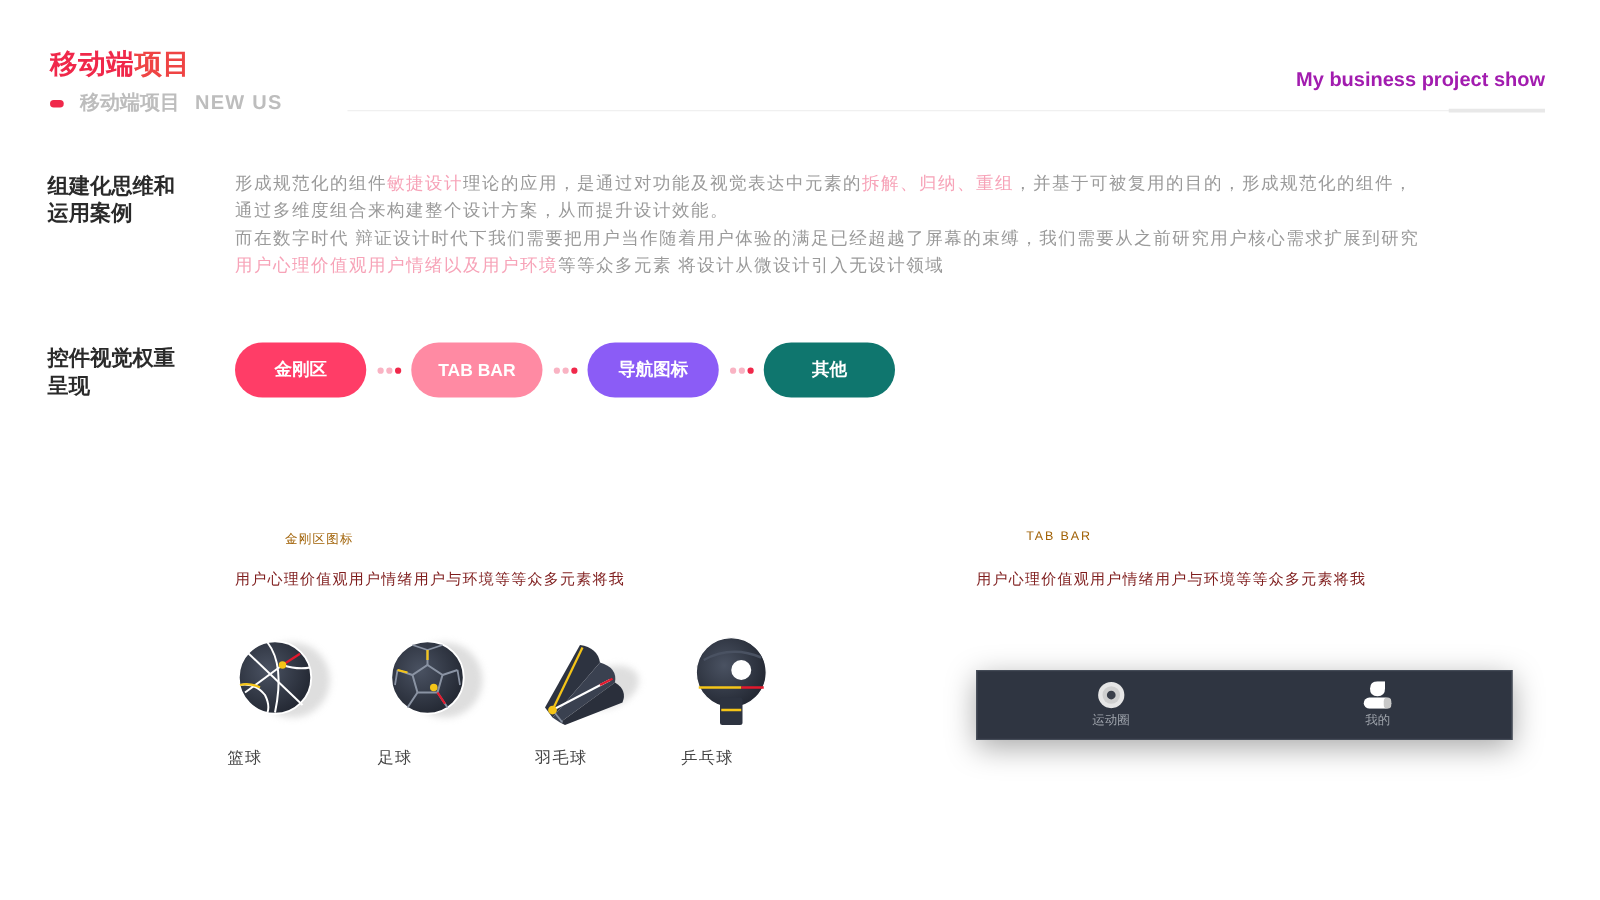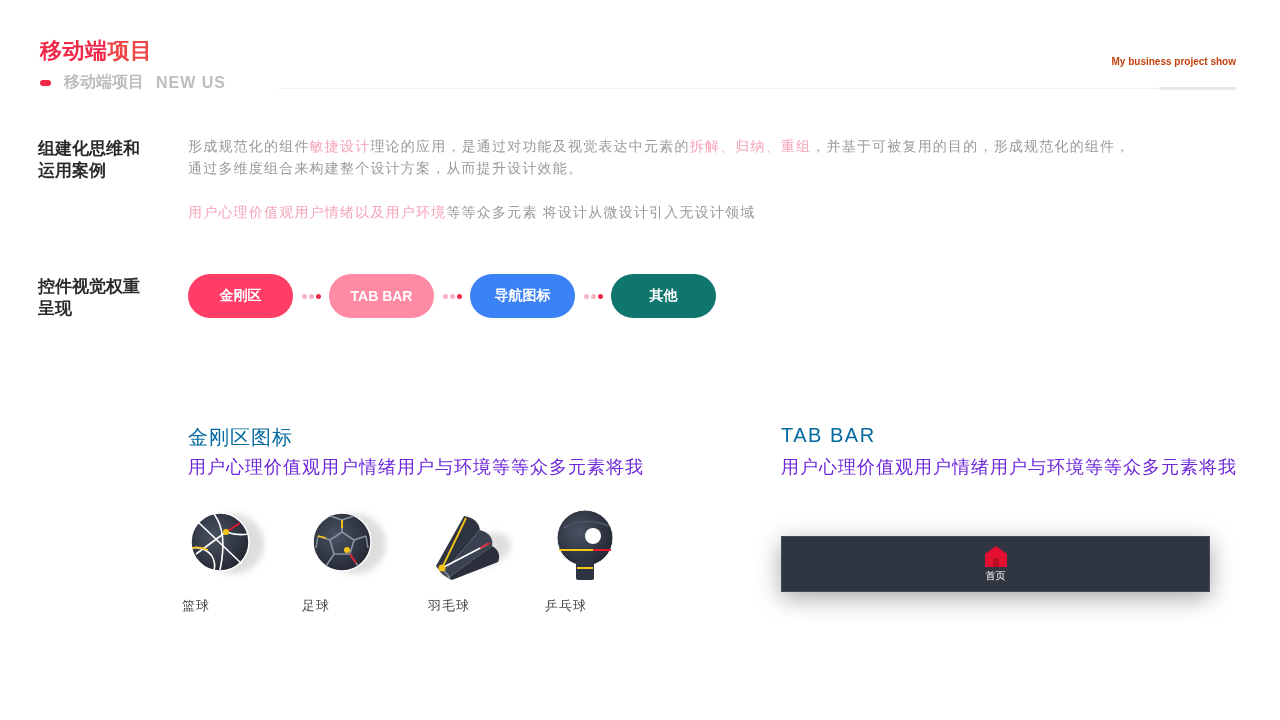--- a/index.html
+++ b/index.html
@@ -10,38 +10,38 @@
 
   
   .title { left: 40px; top: 36px; font-size: 22px; font-weight: bold; letter-spacing: 0.5px; }
   .title .accent { color: #f0284a; }
   .title .dark { color: #ef4444; text-align: right; }
   .subtitle { left: 40px; top: 72px; display: flex; align-items: center; font-size: 16px; color: #bdbdbd; font-weight: bold; }
   .subtitle .pill { width: 11px; height: 6px; background: #f0284a; border-radius: 3px; margin-right: 13px; }
   .subtitle .en { margin-left: 12px; letter-spacing: 1px; }
   .header-line { left: 278px; top: 88px; width: 958px; height: 1px; background: #f0f0f0; }
   .header-line-tab { left: 1159px; top: 87px; width: 77px; height: 3px; background: #e8e8e8; }
-  .header-right { right: 44px; top: 56px; font-size: 10px; color: #c2410c; font-weight: bold; }
+  .header-right { right: 44px; top: 56px; font-size: 16px; color: #a21caf; font-weight: bold; }
 
   
   .section-label { left: 38px; font-size: 17px; font-weight: bold; color: #2a2a2a; line-height: 22px; width: 120px; }
 
   
   .para { left: 188px; top: 135px; width: 980px; font-size: 14px; color: #9a9a9a; line-height: 22px; letter-spacing: 1.2px; }
   .para .hl { color: #f7a3b8; }
 
   
   .pills { left: 188px; top: 274px; display: flex; align-items: center; }
   .pill-btn { width: 105px; height: 44px; border-radius: 22px; color: #fff; font-size: 14px; font-weight: bold; display: flex; align-items: center; justify-content: center; border: none; }
   .dots { display: flex; width: 36px; justify-content: center; gap: 2px; }
   .dot { width: 5px; height: 5px; border-radius: 50%; }
 
   
-  .sub-h { font-size: 20px; color: #0369a1; letter-spacing: 1px; }
-  .sub-d { font-size: 18px; color: #6d28d9; letter-spacing: 1px; }
+  .sub-h { font-size: 10px; color: #a16207; letter-spacing: 1px; margin-left: 40px; }
+  .sub-d { font-size: 12px; color: #7f1d1d; letter-spacing: 1px; }
 
   
   .ball-item { position: absolute; width: 80px; text-align: left; }
   .ball-item .icon-wrap { position: relative; width: 80px; height: 75px; }
   .ball-item .label { font-size: 13px; color: #444; margin-top: 14px; letter-spacing: 1px; }
 
   
   .tabbar { left: 781px; top: 536px; width: 429px; height: 56px; background: #2f3541; box-shadow: 0 6px 24px rgba(0,0,0,0.35); display: flex; border: 1px solid #444b57; }
   .tab { flex: 1; display: flex; flex-direction: column; align-items: center; justify-content: center; cursor: pointer; }
   .tab .tab-label { font-size: 10px; color: #9ea3ab; margin-top: 2px; }
@@ -59,40 +59,40 @@
   <span class="en">NEW US</span>
 </div>
 <div class="abs header-line"></div>
 <div class="abs header-line-tab"></div>
 <div class="abs header-right">My business project show</div>
 
 <div class="abs section-label" style="top:138px;">
   <div>组建化思维和</div>
   <div>运用案例</div>
 </div>
-<div class="abs para" id="para"><span>形成规范化的组件</span><span class="hl">敏捷设计</span><span>理论的应用，是通过对功能及视觉表达中元素的</span><span class="hl">拆解、归纳、重组</span><span>，并基于可被复用的目的，形成规范化的组件，</span><br><span>通过多维度组合来构建整个设计方案，从而提升设计效能。</span><br><br><span class="hl">用户心理价值观用户情绪以及用户环境</span><span>等等众多元素 将设计从微设计引入无设计领域</span></div>
+<div class="abs para" id="para"><span>形成规范化的组件</span><span class="hl">敏捷设计</span><span>理论的应用，是通过对功能及视觉表达中元素的</span><span class="hl">拆解、归纳、重组</span><span>，并基于可被复用的目的，形成规范化的组件，</span><br><span>通过多维度组合来构建整个设计方案，从而提升设计效能。</span><br><span>而在数字时代 辩证设计时代下我们需要把用户当作随着用户体验的满足已经超越了屏幕的束缚，我们需要从之前研究用户核心需求扩展到研究</span><br><span class="hl">用户心理价值观用户情绪以及用户环境</span><span>等等众多元素 将设计从微设计引入无设计领域</span></div>
 
 <div class="abs section-label" style="top:276px;">
   <div>控件视觉权重</div>
   <div>呈现</div>
 </div>
 <div class="abs pills">
   <button class="pill-btn" style="background: rgb(255, 61, 103);">金刚区</button>
   <div class="dots">
       <span class="dot" style="background: rgb(249, 179, 195);"></span>
       <span class="dot" style="background: rgb(249, 179, 195);"></span>
       <span class="dot" style="background: rgb(240, 40, 74);"></span>
     </div>
   <button class="pill-btn" style="background: rgb(255, 138, 163);">TAB BAR</button>
   <div class="dots">
       <span class="dot" style="background: rgb(249, 179, 195);"></span>
       <span class="dot" style="background: rgb(249, 179, 195);"></span>
       <span class="dot" style="background: rgb(240, 40, 74);"></span>
     </div>
-  <button class="pill-btn" style="background: #3b82f6;">导航图标</button>
+  <button class="pill-btn" style="background: #8b5cf6;">导航图标</button>
   <div class="dots">
       <span class="dot" style="background: rgb(249, 179, 195);"></span>
       <span class="dot" style="background: rgb(249, 179, 195);"></span>
       <span class="dot" style="background: rgb(240, 40, 74);"></span>
     </div>
   <button class="pill-btn" style="background: #0f766e;">其他</button>
 </div>
 
 <div class="abs sub-h" style="left:188px; top:424px;">金刚区图标</div>
 <div class="abs sub-d" style="left:188px; top:455px;">用户心理价值观用户情绪用户与环境等等众多元素将我</div>
@@ -170,20 +170,29 @@
       <circle cx="48" cy="28" r="8" fill="#fff"></circle>
     </svg>
   </div>
   <div class="label">乒乓球</div>
 </div>
 
 <div class="abs sub-h" style="left:781px; top:424px; letter-spacing:1.5px;">TAB BAR</div>
 <div class="abs sub-d" style="left:781px; top:455px;">用户心理价值观用户情绪用户与环境等等众多元素将我</div>
 
 <div class="abs tabbar">
-  <div class="tab active">
+  <div class="tab">
     <svg width="24" height="22" viewBox="0 0 24 22">
-      <path d="M12 1 L23 9 L23 22 L1 22 L1 9 Z" fill="#e3102f"></path>
-      <rect x="9" y="13" width="6" height="9" fill="#b70c25"></rect>
+      <circle cx="12" cy="11" r="10.5" fill="#e6e6e6"></circle>
+      <circle cx="12" cy="11" r="7" fill="#cfcfcf"></circle>
+      <circle cx="12" cy="11" r="3.5" fill="#3a3f4a"></circle>
     </svg>
-    <span class="tab-label">首页</span>
+    <span class="tab-label">运动圈</span>
+  </div>
+  <div class="tab">
+    <svg width="24" height="22" viewBox="0 0 24 22">
+      <path d="M6 6 Q6 0 12 0 L18 0 L18 6 Q18 12 12 12 Q6 12 6 6 Z" fill="#fff"></path>
+      <rect x="1" y="13" width="22" height="9" rx="4.5" fill="#fff"></rect>
+      <rect x="17" y="13" width="6" height="9" rx="3" fill="#c8c8c8"></rect>
+    </svg>
+    <span class="tab-label">我的</span>
   </div>
 </div>
 
 </body></html>

